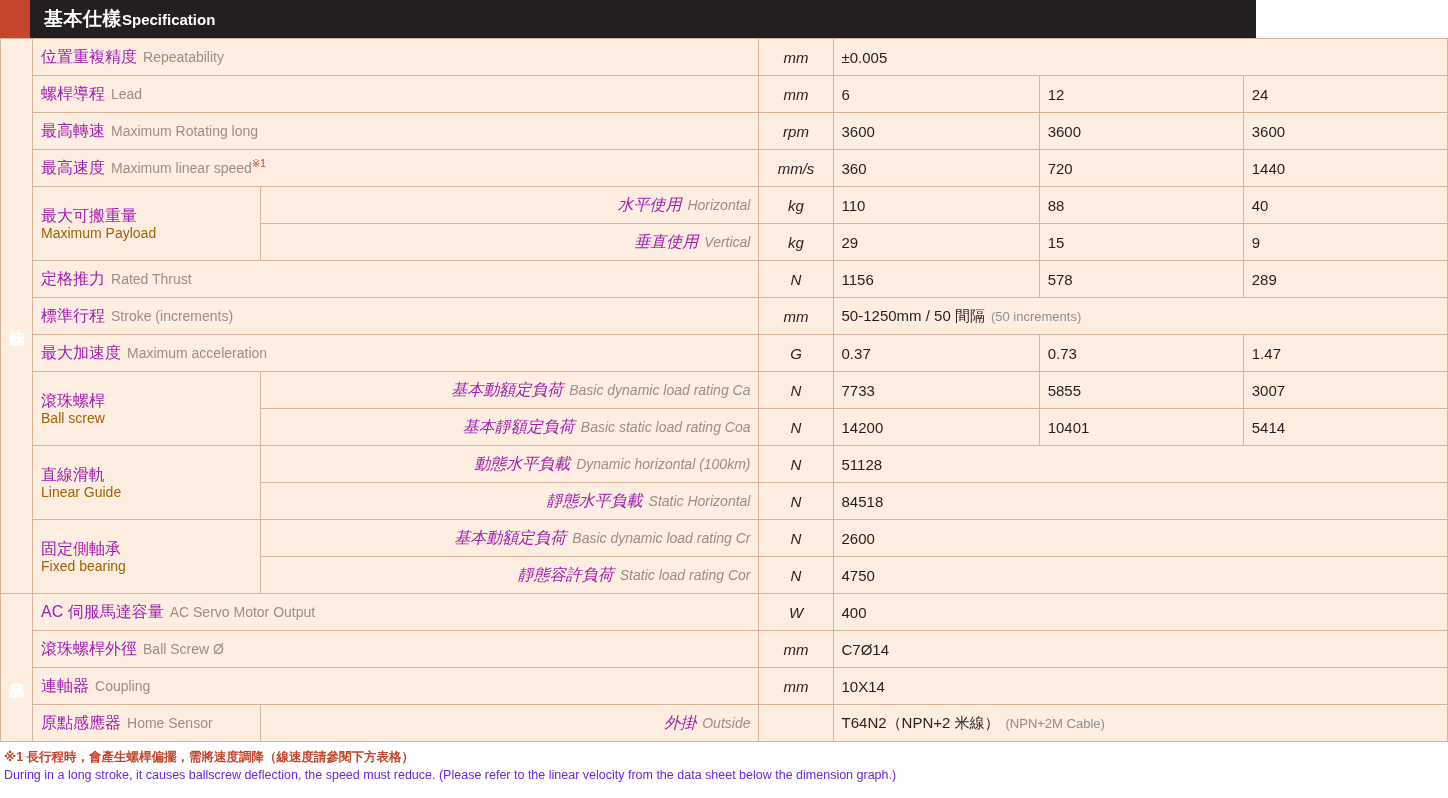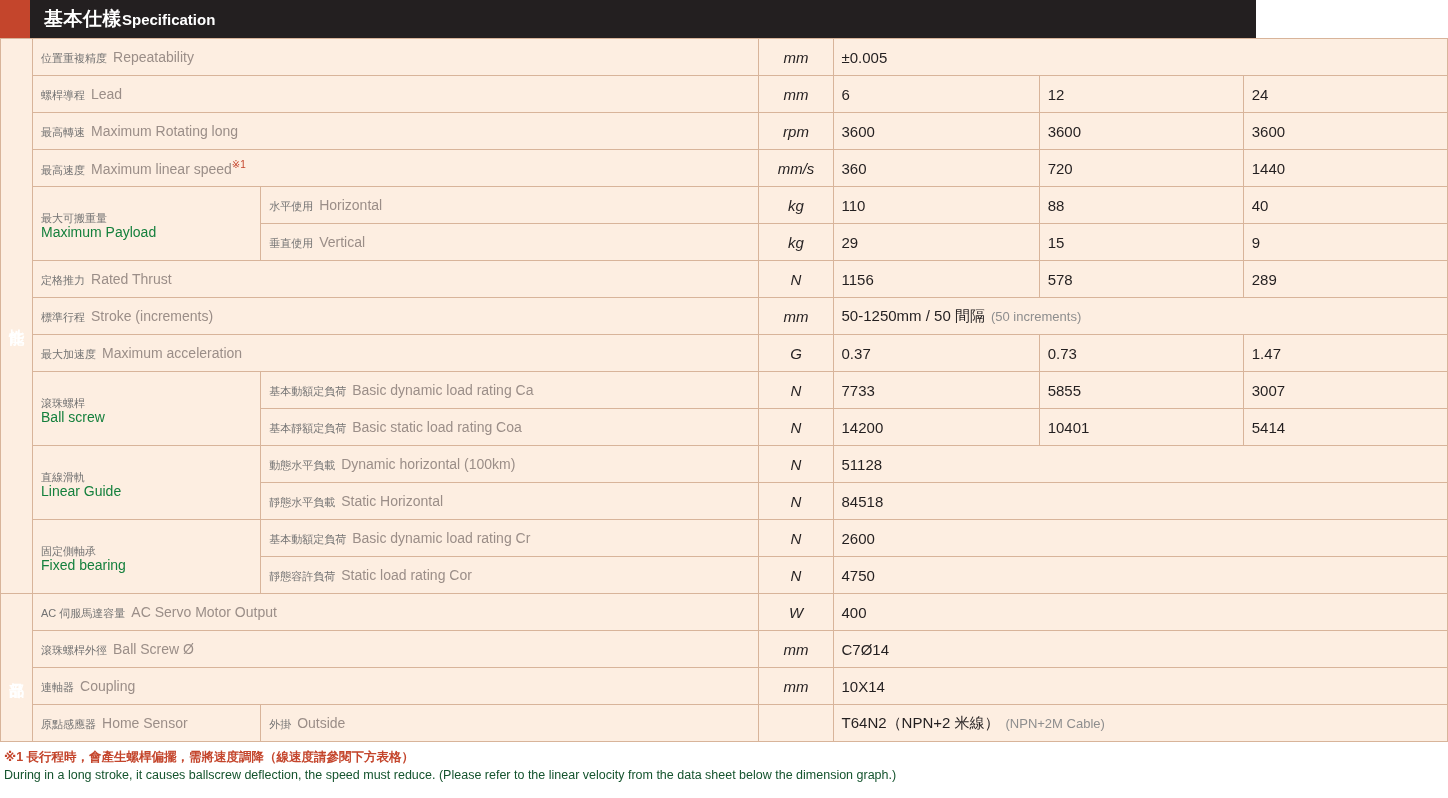--- a/index.html
+++ b/index.html
@@ -62,47 +62,48 @@
     letter-spacing:2px;
   }
 
   td.label{
     background:#fbe7d7;
     text-align:left;
     padding-left:14px;
   }
   td.label2{
     background:#fbe7d7;
-    text-align:left;
+    text-align:right;
     padding-left:14px;
+    font-style:italic;
   }
   td.unit{
     background:#fdf3ea;
     text-align:center;
     width:74px;
     font-size:16px;
     font-style:italic;
   }
   td.val{
     background:#fdf3ea;
     text-align:left;
     font-size:16px;
   }
-  .cn{font-size:11px;color:#737373;margin-top:16px;}
+  .cn{font-size:16px;color:#a21caf;margin-top:16px;}
   .en{font-size:14px;color:#9b8e88;margin-left:6px;}
-  .en-block{display:block;font-size:14px;color:#15803d;margin-top:-2px;}
+  .en-block{display:block;font-size:14px;color:#a16207;margin-top:-2px;}
   .sup{font-size:10px;color:#c4452c;vertical-align:super;}
   .small-en{font-size:13px;color:#8e8e8e;}
 
   
   .footnote{
     padding:6px 16px 0 4px;
   }
   .fn1{color:#c4452c;font-size:12.5px;font-weight:bold;line-height:1.45;}
-  .fn2{color:#14532d;font-size:12.5px;line-height:1.45;}
+  .fn2{color:#6d28d9;font-size:12.5px;line-height:1.45;}
 </style>
 </head>
 <body>
 
 <div class="page">
 
   <div class="header">
     <div class="accent"></div>
     <div class="htitle">基本仕樣</div>
     <div class="hsub">Specification</div>

